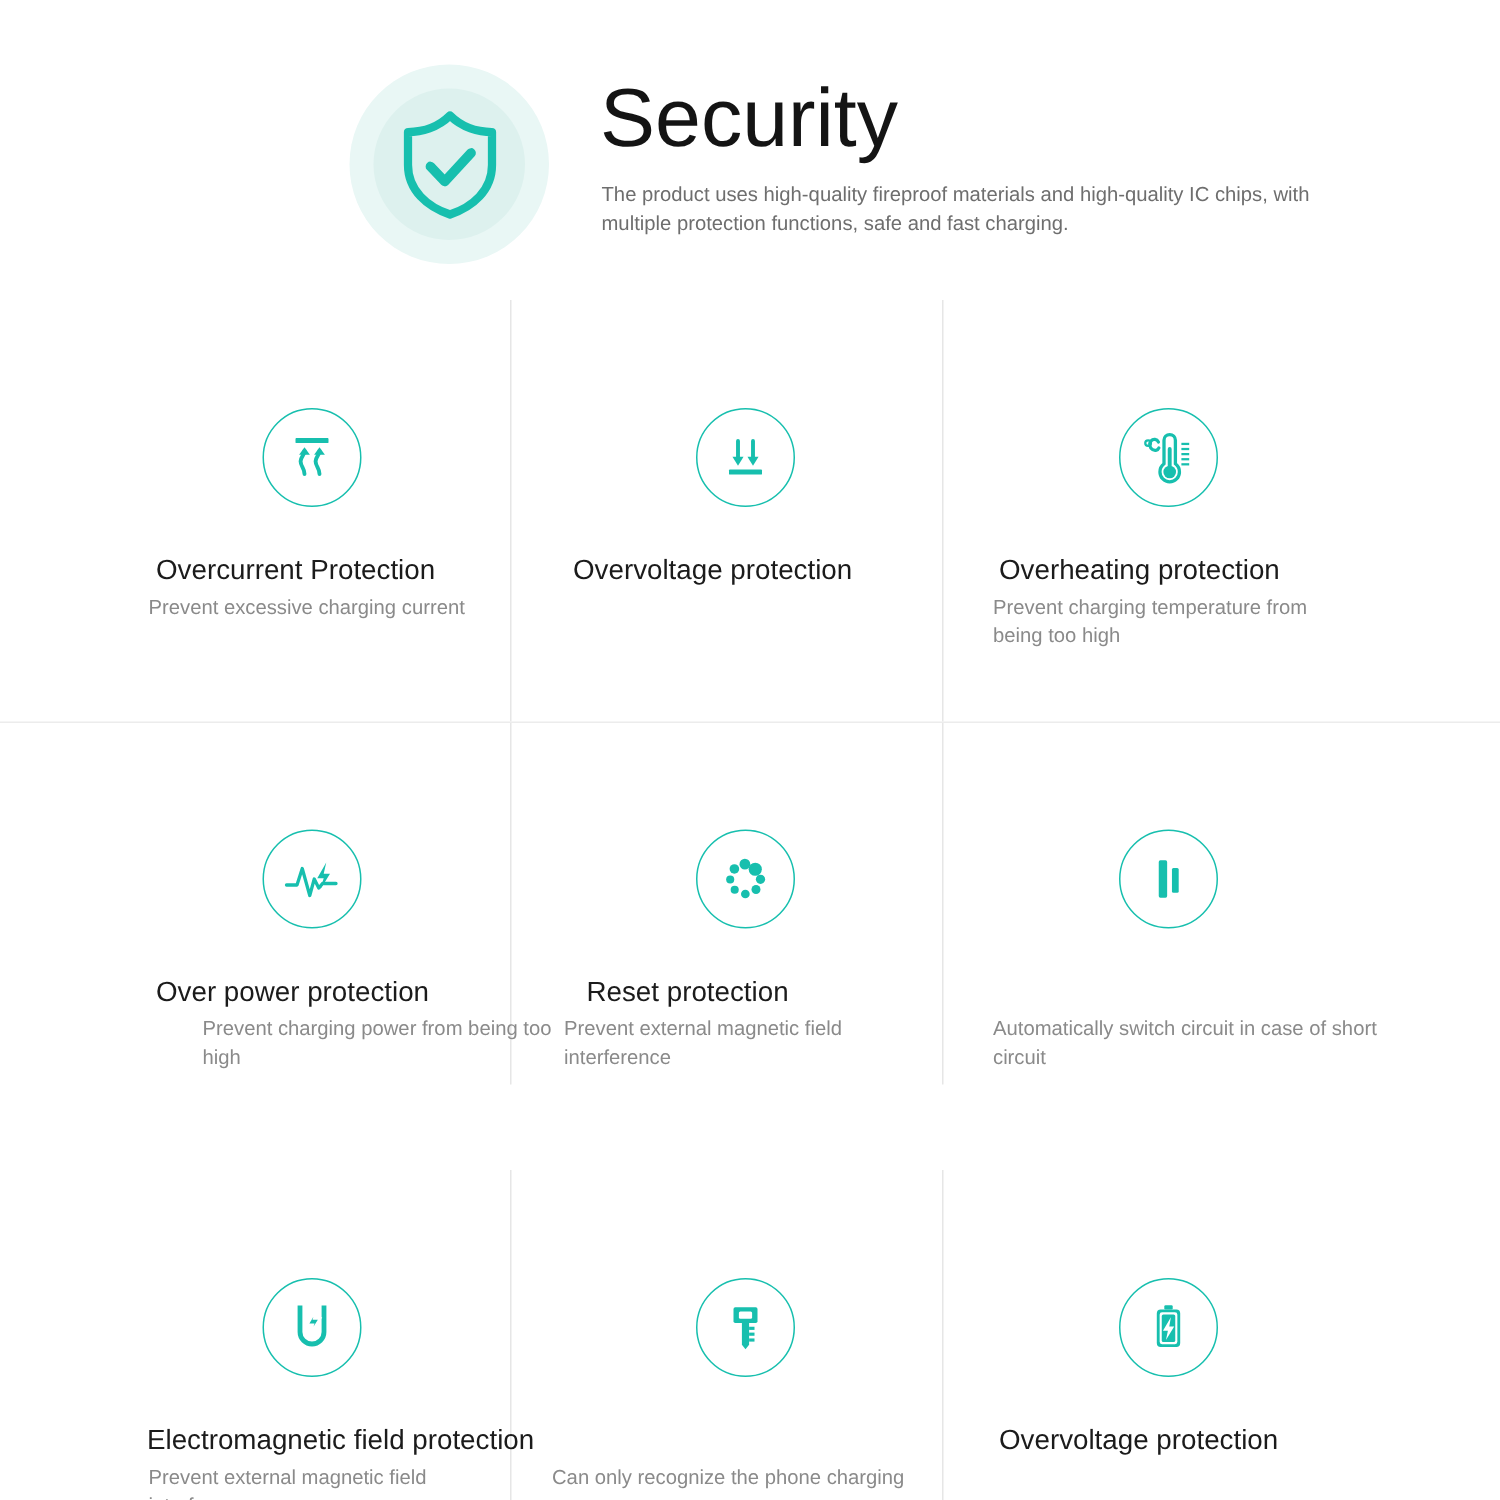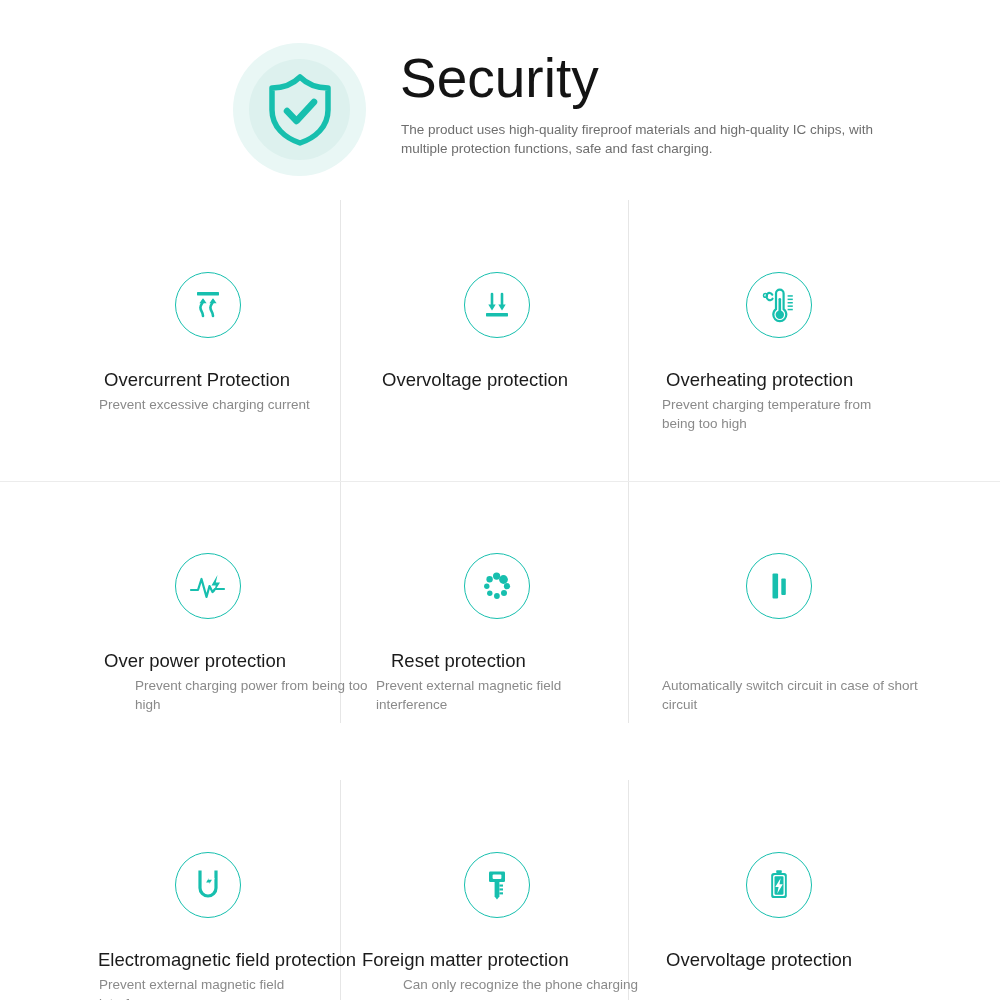--- a/index.html
+++ b/index.html
@@ -157,21 +157,21 @@
   .row-2 .col-1 .feature-desc  { left: 99px;  top: 196px; width: 243px; margin-left: 36px; }
   .row-2 .col-2 .feature-title { left: 47px;  top: 168px; }
   .row-2 .col-2 .feature-desc  { left: 32px;  top: 196px; width: 245px; }
   .row-2 .col-3 .feature-title { left: 38px;  top: 168px; }
   .row-2 .col-3 .feature-desc  { left: 34px;  top: 196px; width: 260px; }
 
   
   .row-3 .col-1 .feature-title { left: 98px;  top: 168px; }
   .row-3 .col-1 .feature-desc  { left: 99px;  top: 196px; width: 243px; }
   .row-3 .col-2 .feature-title { left: 18px;  top: 168px; }
-  .row-3 .col-2 .feature-desc  { left: 24px;  top: 196px; width: 270px; text-align: right; }
+  .row-3 .col-2 .feature-desc  { left: 24px;  top: 196px; width: 270px; }
   .row-3 .col-3 .feature-title { left: 38px;  top: 168px; }
   .row-3 .col-3 .feature-desc  { left: 34px;  top: 196px; width: 265px; }
 
   svg { display: block; overflow: visible; }
 </style>
 </head>
 <body>
 
 <div id="page">
 
@@ -313,21 +313,20 @@
         <div class="icon-circle">
           <svg width="40" height="40" viewBox="0 0 40 40">
             <rect x="12" y="6.5" width="16" height="10.5" rx="1.2" fill="#17bfae"></rect>
             <rect x="15.6" y="9.4" width="8.8" height="4.7" rx="1" fill="#ffffff"></rect>
             <path d="M17.6 17 L22.4 17 L22.4 31.5 L20 34.5 L17.6 31.5 Z" fill="#17bfae"></path>
             <rect x="22.4" y="19.5" width="3.6" height="2.1" fill="#17bfae"></rect>
             <rect x="22.4" y="23.4" width="3.6" height="2.1" fill="#17bfae"></rect>
             <rect x="22.4" y="27.3" width="3.6" height="2.1" fill="#17bfae"></rect>
           </svg>
         </div>
-        <div class="feature-title">Foreign matter protection</div>
         <div class="feature-desc">Can only recognize the phone charging</div>
       </div>
 
       <div class="cell col-3">
         <div class="icon-circle">
           <svg width="40" height="40" viewBox="0 0 40 40">
             <rect x="17.2" y="5.2" width="5.6" height="2.8" rx="0.8" fill="#17bfae"></rect>
             <rect x="12.2" y="8" width="15.6" height="25" rx="2.6" fill="#17bfae"></rect>
             <rect x="14.1" y="9.9" width="11.8" height="21.2" rx="1.6" fill="#ffffff"></rect>
             <rect x="15.5" y="11.3" width="9" height="18.4" rx="1.1" fill="#17bfae"></rect>

